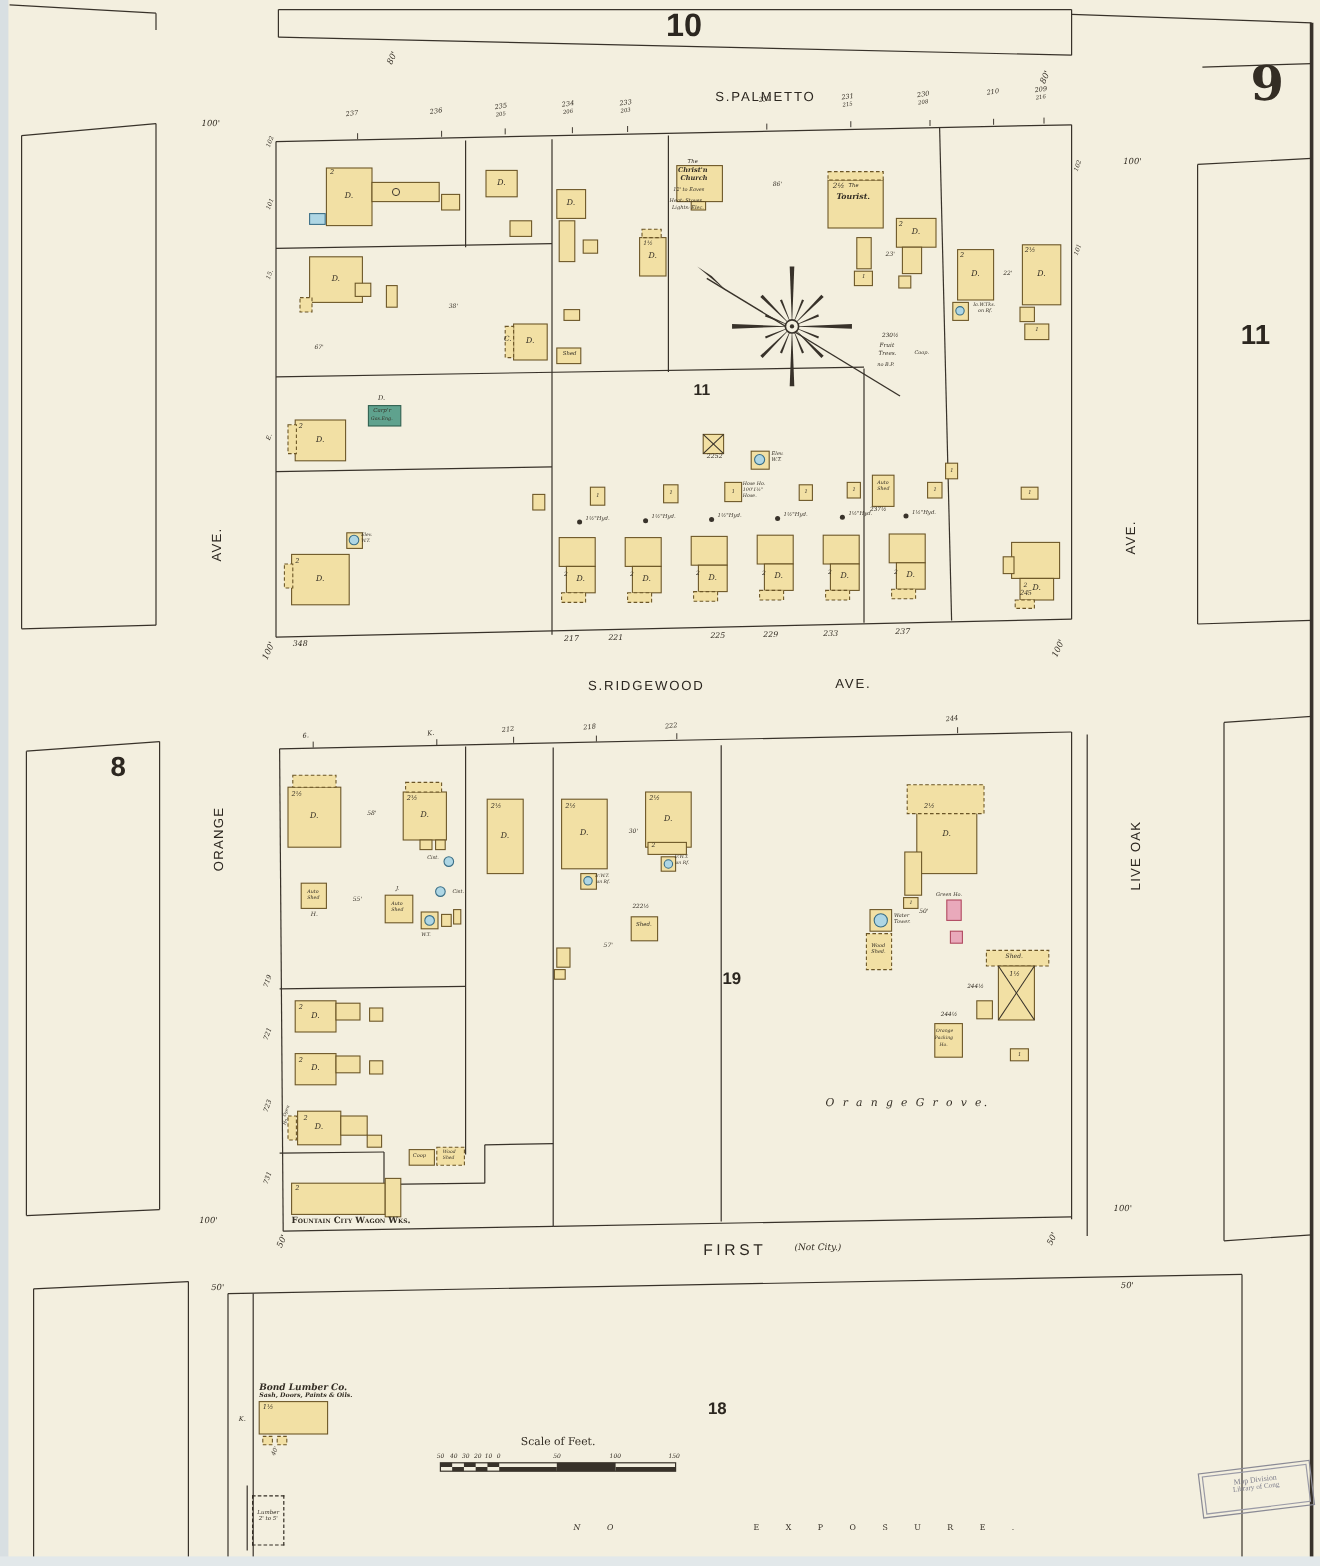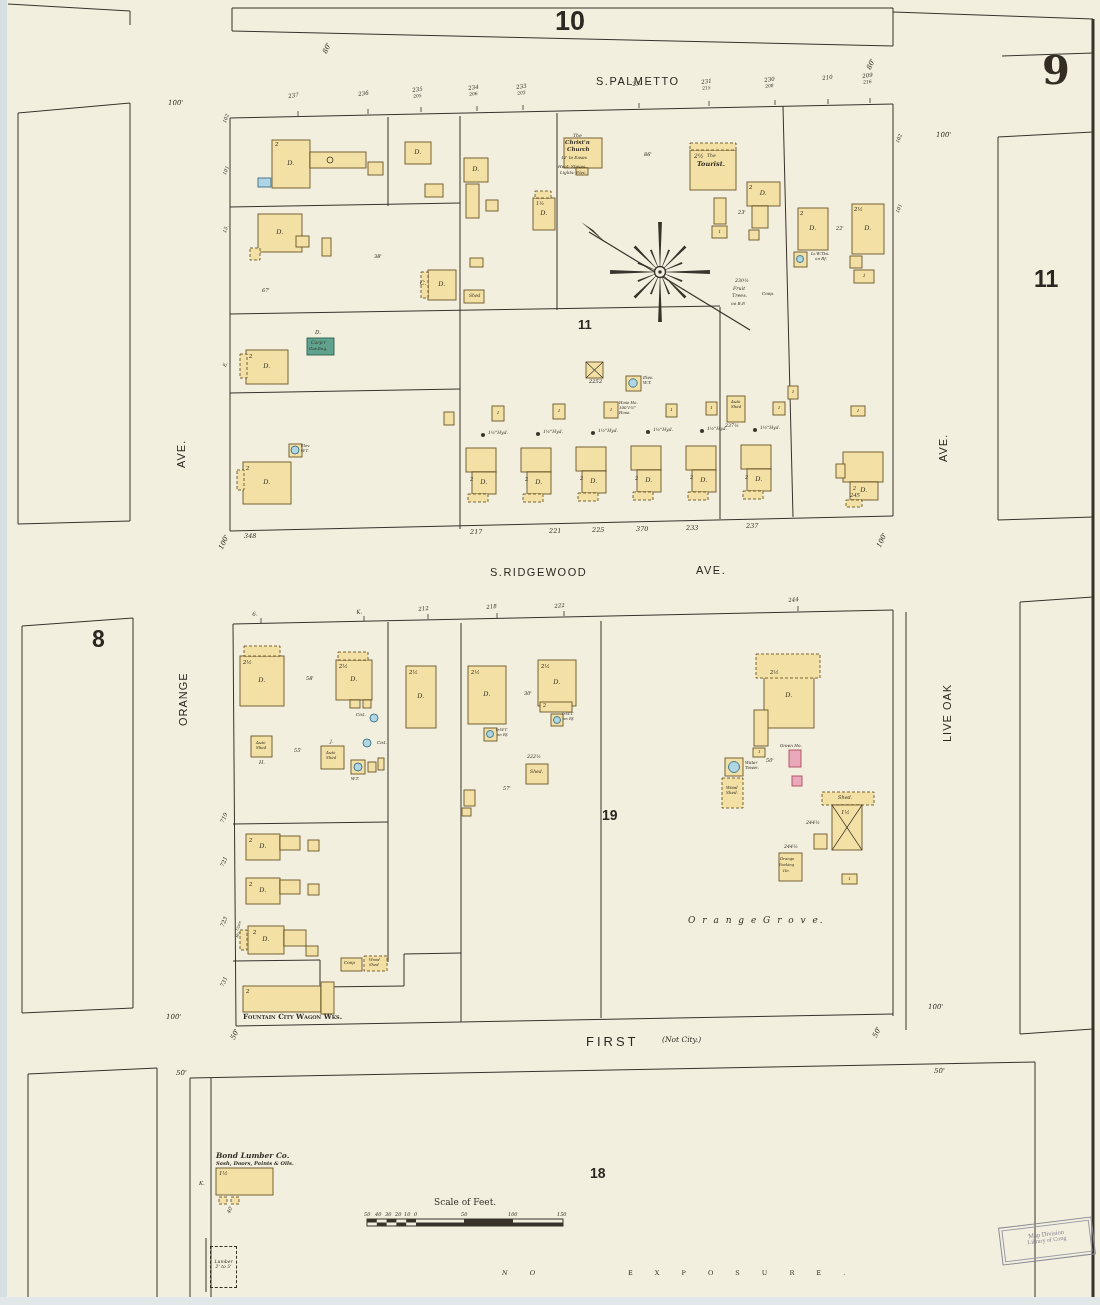--- a/index.html
+++ b/index.html
@@ -297,21 +297,21 @@
   <div class="t sans" style="left:590px;top:1166px;font-size:14px;font-weight:bold;">18</div>
 
   <div class="t" style="left:688px;top:916px;font-size:9px;font-style:italic;letter-spacing:2px;">O r a n g e      G r o v e.</div>
   <div class="t" style="left:243px;top:1013px;font-size:7.2px;font-weight:bold;font-variant:small-caps;">Fountain City Wagon Wks.</div>
   <div class="t" style="left:216px;top:1152px;font-size:7.5px;font-weight:bold;font-style:italic;">Bond Lumber Co.</div>
   <div class="t" style="left:216px;top:1161px;font-size:5.2px;font-weight:bold;font-style:italic;">Sash, Doors, Paints &amp; Oils.</div>
   <div class="lumberbox">
     <div>Lumber</div>
     <div>2' to 5'</div>
   </div>
-  <div class="t" style="left:478px;top:1270px;font-size:6.5px;font-style:italic;letter-spacing:10px;margin-left:24px;">N  O</div>
+  <div class="t" style="left:478px;top:1270px;font-size:6.5px;font-style:italic;letter-spacing:10px;">N  O</div>
   <div class="t" style="left:628px;top:1270px;font-size:6.5px;letter-spacing:10px;">E  X  P  O  S  U  R  E .</div>
 
   <div class="t" style="left:434px;top:1198px;font-size:9px;">Scale of Feet.</div>
 
   <div class="stamp">
     <div class="inner"></div>
     <div style="font-size:6.5px;margin-top:7px;position:relative;">Map Division</div>
     <div style="font-size:6px;position:relative;">Library of Cong</div>
   </div>
 
@@ -340,23 +340,23 @@
     <div class="t ann" style="left: 632px; top: 82px; font-size: 5.5px; transform: rotate(-8deg);">232</div>
     <div class="t ann" style="left: 701px; top: 80px; font-size: 5.5px; transform: rotate(-8deg);">231</div>
     <div class="t ann" style="left: 702px; top: 87px; font-size: 4.5px; transform: rotate(-8deg);">215</div>
     <div class="t ann" style="left: 764px; top: 78px; font-size: 5.5px; transform: rotate(-8deg);">230</div>
     <div class="t ann" style="left: 765px; top: 85px; font-size: 4.5px; transform: rotate(-8deg);">208</div>
     <div class="t ann" style="left: 822px; top: 76px; font-size: 5.5px; transform: rotate(-8deg);">210</div>
     <div class="t ann" style="left: 862px; top: 74px; font-size: 5.5px; transform: rotate(-8deg);">209</div>
     <div class="t ann" style="left: 863px; top: 81px; font-size: 4.5px; transform: rotate(-8deg);">216</div>
     <div class="t ann" style="left: 244px; top: 533px; font-size: 6.5px;">348</div>
     <div class="t ann" style="left: 470px; top: 529px; font-size: 6.5px;">217</div>
-    <div class="t ann" style="left: 549px; top: 528px; font-size: 6.5px;">221</div>
+    <div class="t ann" style="left: 507px; top: 528px; font-size: 6.5px;">221</div>
     <div class="t ann" style="left: 580px; top: 527px; font-size: 6.5px; margin-left: 12px;">225</div>
-    <div class="t ann" style="left: 636px; top: 526px; font-size: 6.5px;">370</div>
+    <div class="t ann" style="left: 636px; top: 526px; font-size: 6.5px;">229</div>
     <div class="t ann" style="left: 686px; top: 525px; font-size: 6.5px;">233</div>
     <div class="t ann" style="left: 746px; top: 523px; font-size: 6.5px;">237</div>
     <div class="t ann" style="left: 850px; top: 492px; font-size: 6.5px; font-family: Liberation Serif, serif;">245</div>
     <div class="t ann" style="left: 252px; top: 612px; font-size: 5.5px; transform: rotate(-6deg);">6.</div>
     <div class="t ann" style="left: 356px; top: 610px; font-size: 5.5px; transform: rotate(-6deg);">K.</div>
     <div class="t ann" style="left: 418px; top: 607px; font-size: 5.5px; transform: rotate(-6deg);">212</div>
     <div class="t ann" style="left: 486px; top: 605px; font-size: 5.5px; transform: rotate(-6deg);">218</div>
     <div class="t ann" style="left: 554px; top: 604px; font-size: 5.5px; transform: rotate(-6deg);">222</div>
     <div class="t ann" style="left: 788px; top: 598px; font-size: 5.5px; transform: rotate(-6deg);">244</div>
     <div class="t ann" style="left: 220px; top: 822px; font-size: 5.5px; transform: rotate(-70deg);">719</div>

